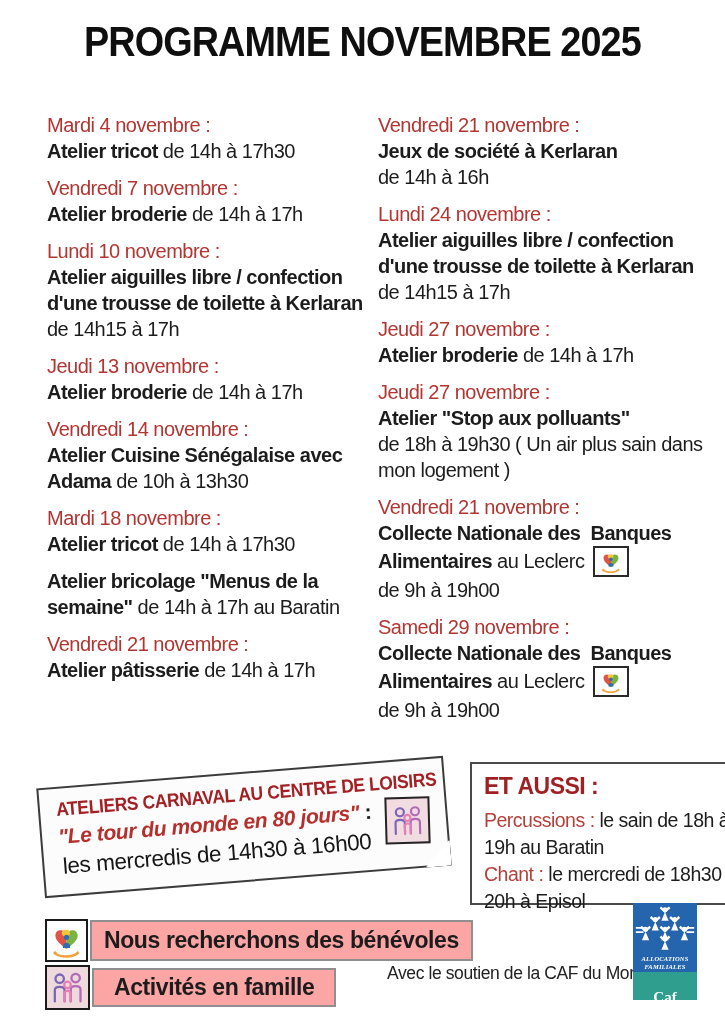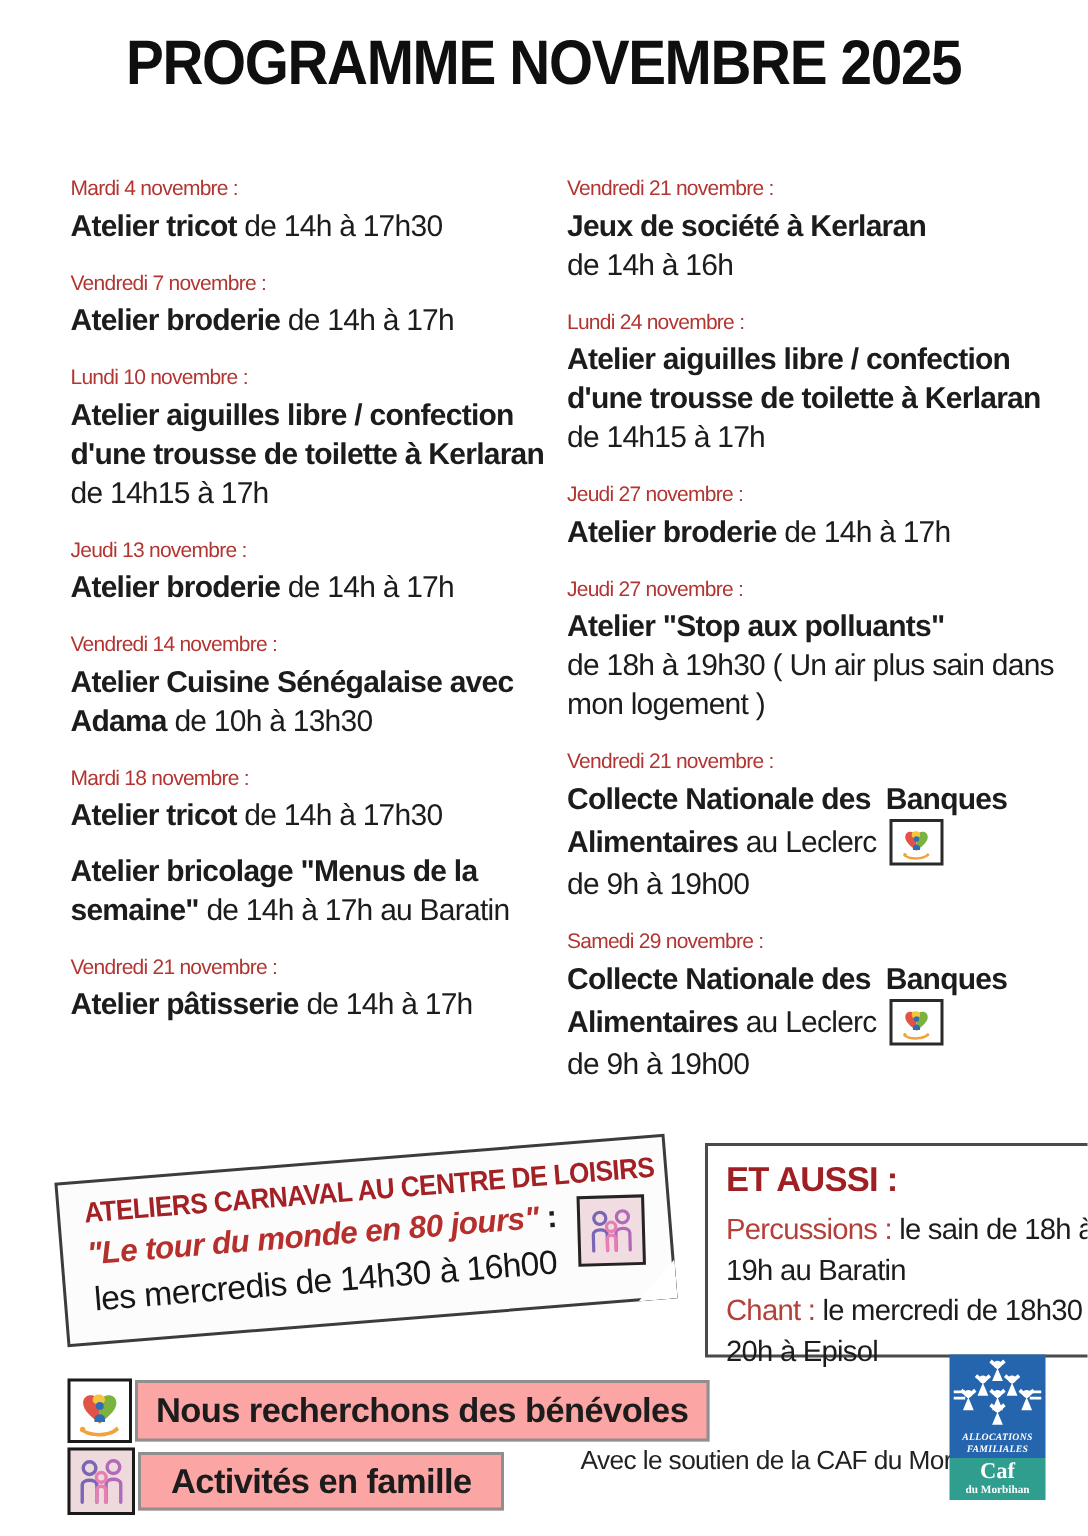--- a/index.html
+++ b/index.html
@@ -13,21 +13,21 @@
   .title-wrap h1{
     display:inline-block;margin:0;font-size:42px;font-weight:800;color:#0f0f0f;
     letter-spacing:-1px;transform:scaleX(.9);transform-origin:center;white-space:nowrap;
   }
   
   .columns{position:absolute;top:112px;left:47px;width:663px;display:flex;}
   .col{width:331px;}
   .col.right{margin-left:0;}
   .event{margin-bottom:11px;}
   .event .date{
-    color:#b23531;font-size:14px;line-height:26px;letter-spacing:-.5px;
+    color:#b23531;font-size:20px;line-height:26px;letter-spacing:-.5px;
   }
   .event .desc{font-size:20px;line-height:26px;letter-spacing:-.5px;color:#1c1c1c;}
   .event .desc strong{font-weight:700;letter-spacing:-.5px;}
   .event .time{font-size:20px;line-height:26px;letter-spacing:-.5px;}
   .mini-badge{
     display:inline-block;width:36px;height:31px;border:2px solid #2a2a2a;background:#fff;
     vertical-align:-9px;margin-left:9px;padding:1px 2px;box-sizing:border-box;
   }
   .mini-badge svg{width:100%;height:100%;display:block;}
   
@@ -95,21 +95,21 @@
   .caf-top{background:#2565ae;height:69px;position:relative;}
   .caf-top svg{width:100%;height:50px;display:block;margin:0 auto;padding-top:2px;}
   .caf-alloc{
     position:absolute;bottom:2px;left:0;width:100%;text-align:center;color:#fff;
     font-family:"Liberation Serif", serif;font-style:italic;font-weight:700;
     font-size:6.5px;line-height:7.5px;letter-spacing:.2px;
   }
   .caf-bottom{background:#2f9e8e;height:28px;text-align:center;color:#fff;}
   .caf-name{
     display:block;font-family:"Liberation Serif", serif;font-weight:700;font-size:15px;
-    line-height:15px;padding-top:2px;
+    line-height:15px;padding-top:18px;
   }
   .caf-region{
     display:block;font-family:"Liberation Serif", serif;font-weight:700;font-size:7.5px;
     line-height:8px;
   }
 </style>
 </head>
 <body>
 
 <svg width="0" height="0" style="position:absolute" aria-hidden="true">

